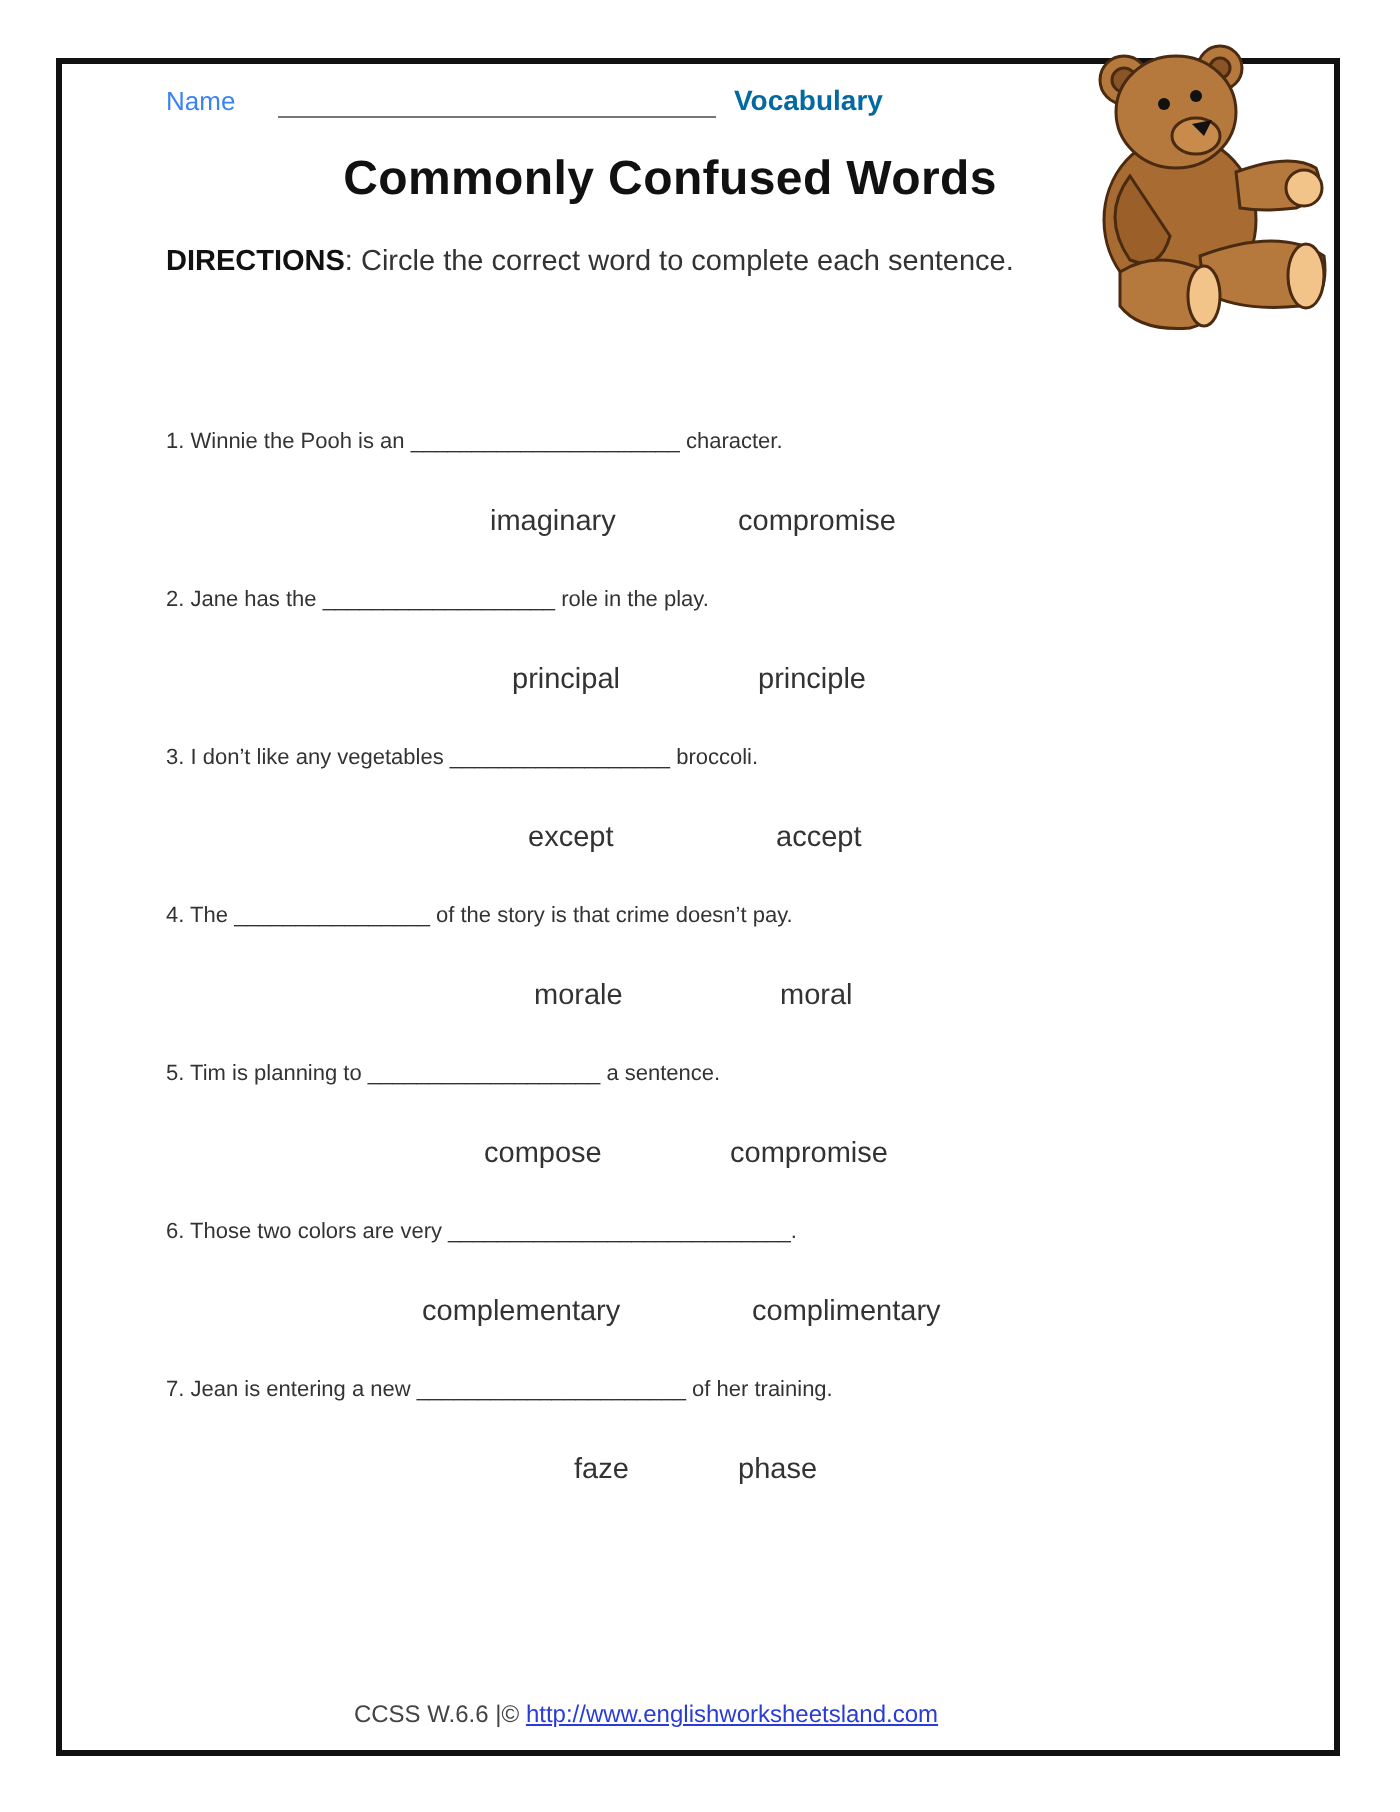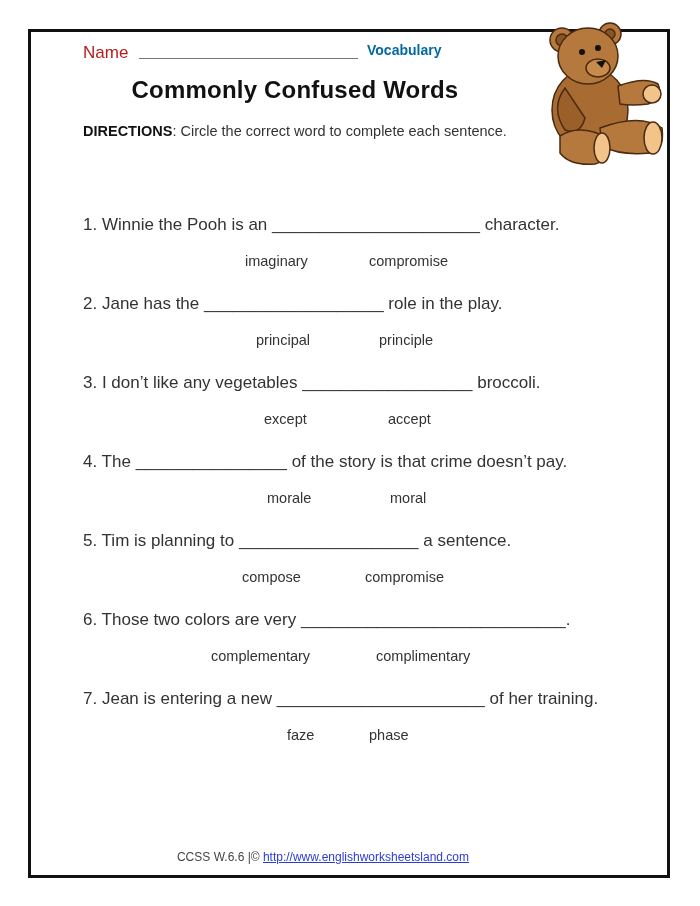--- a/index.html
+++ b/index.html
@@ -1,29 +1,29 @@
 <!DOCTYPE html>
 <html><head>
   <meta charset="utf-8">
   <style>
     html, body { margin: 0; padding: 0; background: #ffffff; }
     body { width: 700px; height: 906px; position: relative; overflow: hidden;
            font-family: "Liberation Sans", "DejaVu Sans", sans-serif; color: #333; }
     .page-frame { position: absolute; left: 28px; top: 29px; width: 636px; height: 843px;
                   border: 3px solid #111; background: #fff; }
     .watermark { position: absolute; left: 0; top: 0; width: 700px; height: 906px; pointer-events: none; }
-    .name-label { position: absolute; left: 83px; top: 43px; font-size: 17px; color: #b91c1c; }
+    .name-label { position: absolute; left: 83px; top: 43px; font-size: 13px; color: #3b82f6; }
     .name-line { position: absolute; left: 139px; top: 58px; width: 219px; border-bottom: 1.5px solid #777; }
     .vocab-label { position: absolute; left: 367px; top: 42px; font-size: 14px; font-weight: bold; color: #0369a1; }
     .title { position: absolute; left: 0; width: 590px; top: 76px; text-align: center;
-             font-size: 24px; font-weight: bold; color: #111; letter-spacing: 0.2px; }
+             font-size: 24px; font-weight: bold; color: #111; letter-spacing: 0.2px; padding-left: 40px; }
     .directions { position: absolute; left: 83px; top: 120px; width: 430px; font-size: 14.5px; line-height: 22px; color: #333; }
     .directions b { color: #111; text-align: center; }
     .teddy { position: absolute; left: 540px; top: 18px; width: 132px; height: 150px; }
-    .question { position: absolute; left: 83px; font-size: 17px; color: #333; white-space: pre; }
+    .question { position: absolute; left: 83px; font-size: 11px; color: #333; white-space: pre; }
     .choice { position: absolute; font-size: 14.5px; color: #333; }
     .footer { position: absolute; left: 0; width: 646px; top: 850px; text-align: center; font-size: 12px; color: #444; }
     .footer a { color: #2a3cd8; text-decoration: underline; }
   </style>
 </head>
 <body>
 
 <svg class="watermark" viewBox="0 0 700 906">
   <g opacity="0.55">
     <line x1="138" y1="225" x2="112" y2="325" stroke="#bfe3fb" stroke-width="20" stroke-linecap="round"></line>

